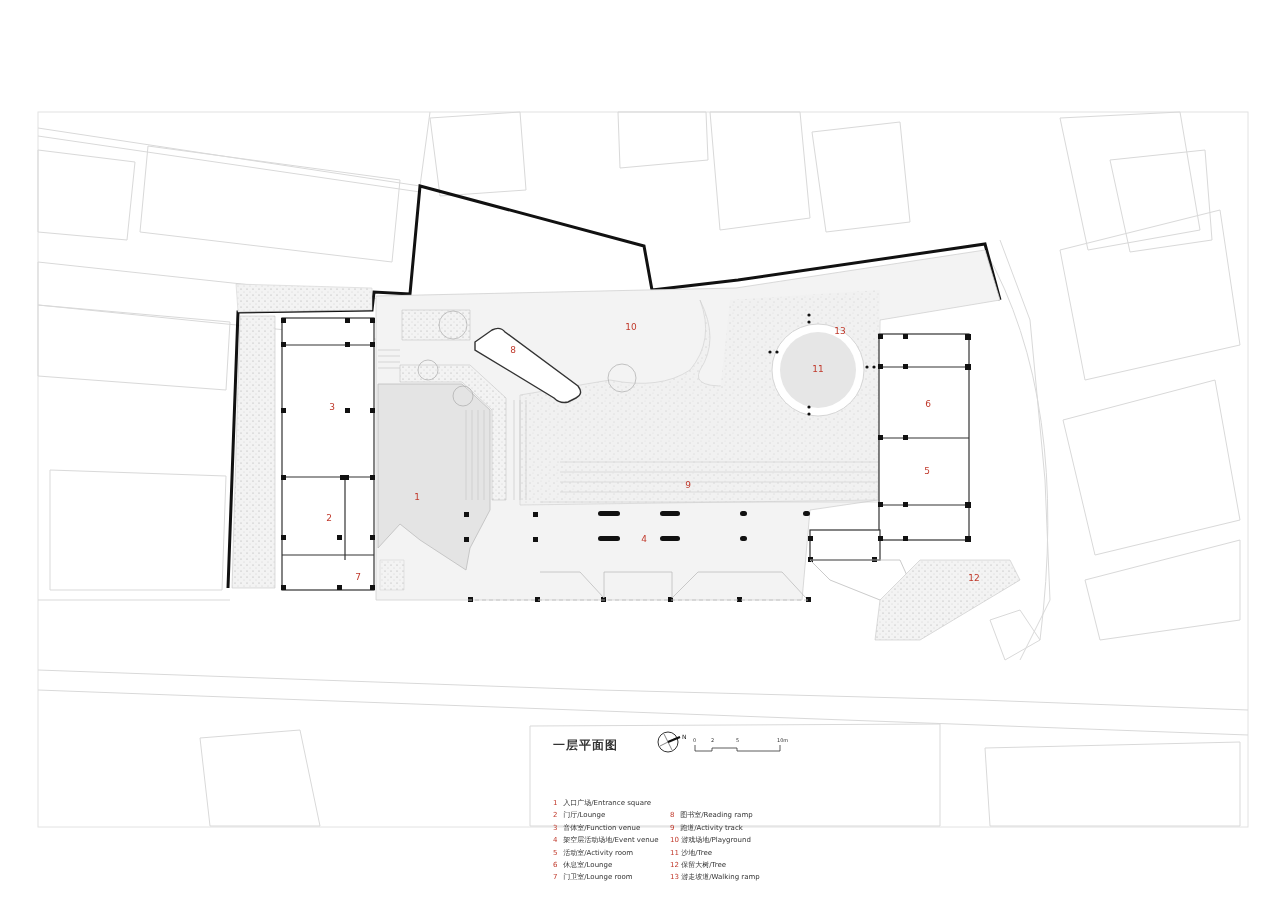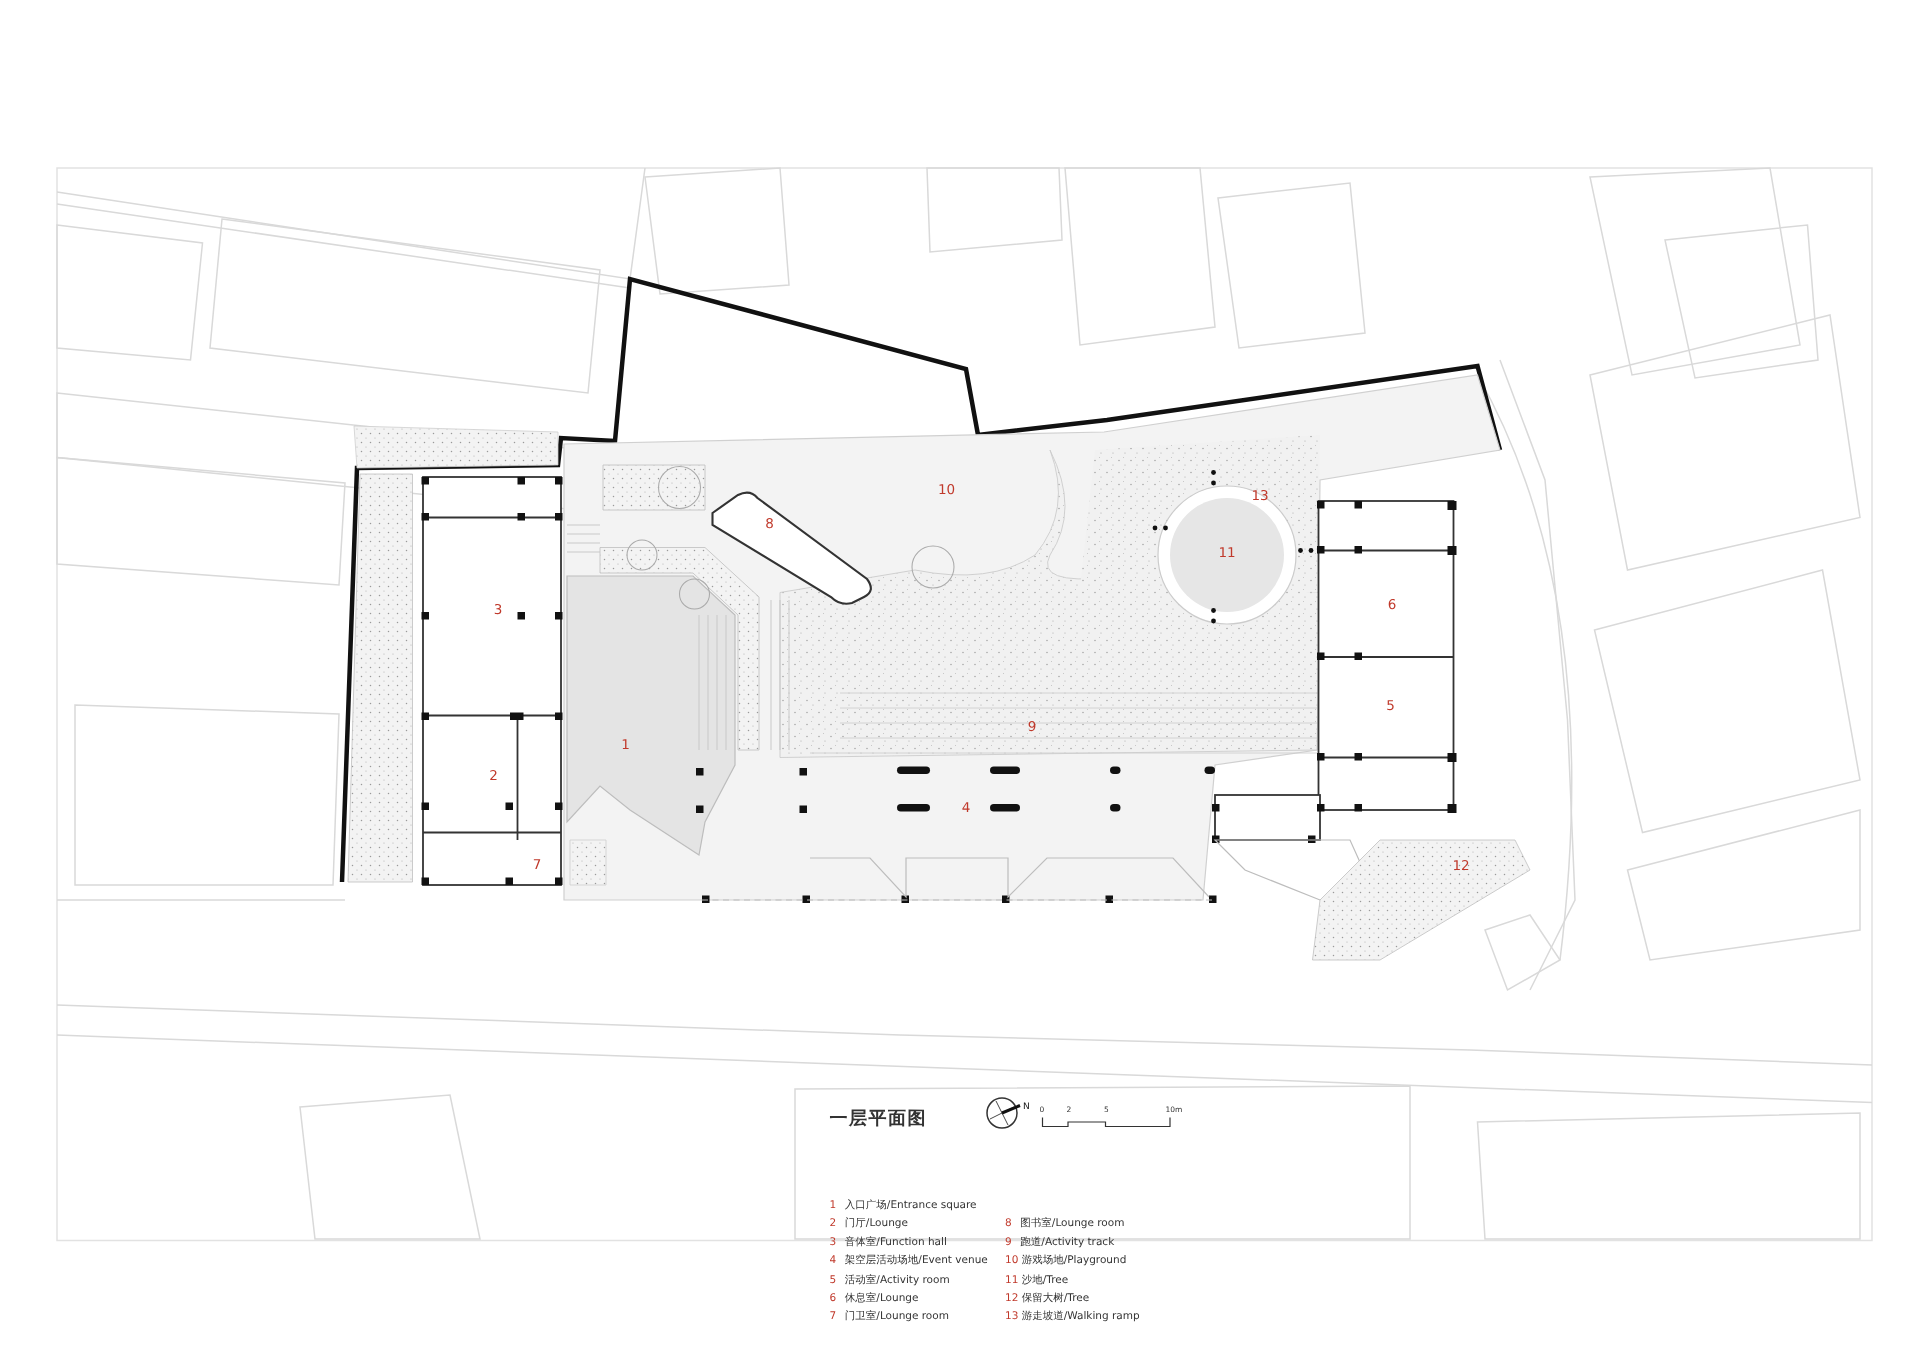--- a/index.html
+++ b/index.html
@@ -241,27 +241,27 @@
   <span class="scale-label" style="left:1px">0</span>
   <span class="scale-label" style="left:19px">2</span>
   <span class="scale-label" style="left:44px">5</span>
   <span class="scale-label" style="left:85px">10m</span>
 </div>
 
 <div class="legend">
   <div class="legend-col" style="left:0">
     <div><span class="legend-num">1</span> <span>入口广场/Entrance square</span></div>
     <div><span class="legend-num">2</span> <span>门厅/Lounge</span></div>
-    <div><span class="legend-num">3</span> <span>音体室/Function hall</span></div>
+    <div><span class="legend-num">3</span> <span>音体室/Function venue</span></div>
     <div><span class="legend-num">4</span> <span>架空层活动场地/Event venue</span></div>
     <div><span class="legend-num">5</span> <span>活动室/Activity room</span></div>
     <div><span class="legend-num">6</span> <span>休息室/Lounge</span></div>
     <div><span class="legend-num">7</span> <span>门卫室/Lounge room</span></div>
   </div>
   <div class="legend-col" style="left:117px;top:12.4px">
-    <div><span class="legend-num">8</span> <span>图书室/Lounge room</span></div>
+    <div><span class="legend-num">8</span> <span>图书室/Reading ramp</span></div>
     <div><span class="legend-num">9</span> <span>跑道/Activity track</span></div>
     <div><span class="legend-num">10</span> <span>游戏场地/Playground</span></div>
     <div><span class="legend-num">11</span> <span>沙地/Tree</span></div>
     <div><span class="legend-num">12</span> <span>保留大树/Tree</span></div>
     <div><span class="legend-num">13</span> <span>游走坡道/Walking ramp</span></div>
   </div>
 </div>
 
 </body></html>

